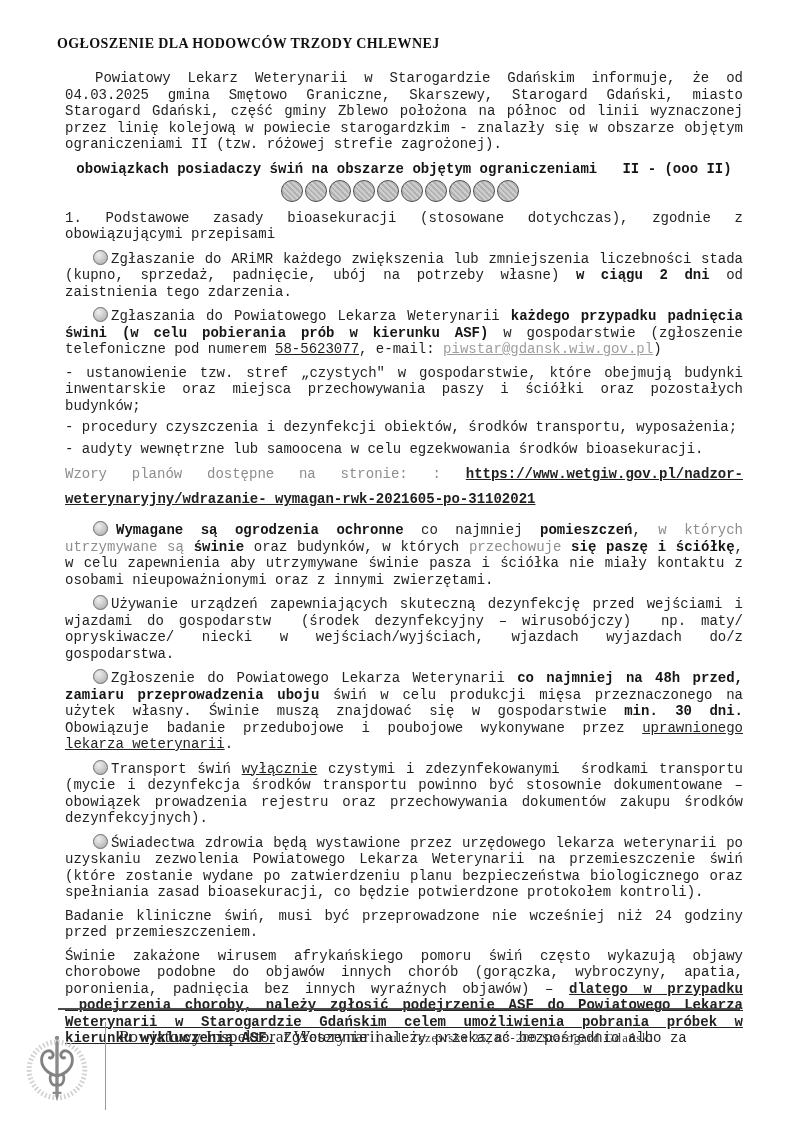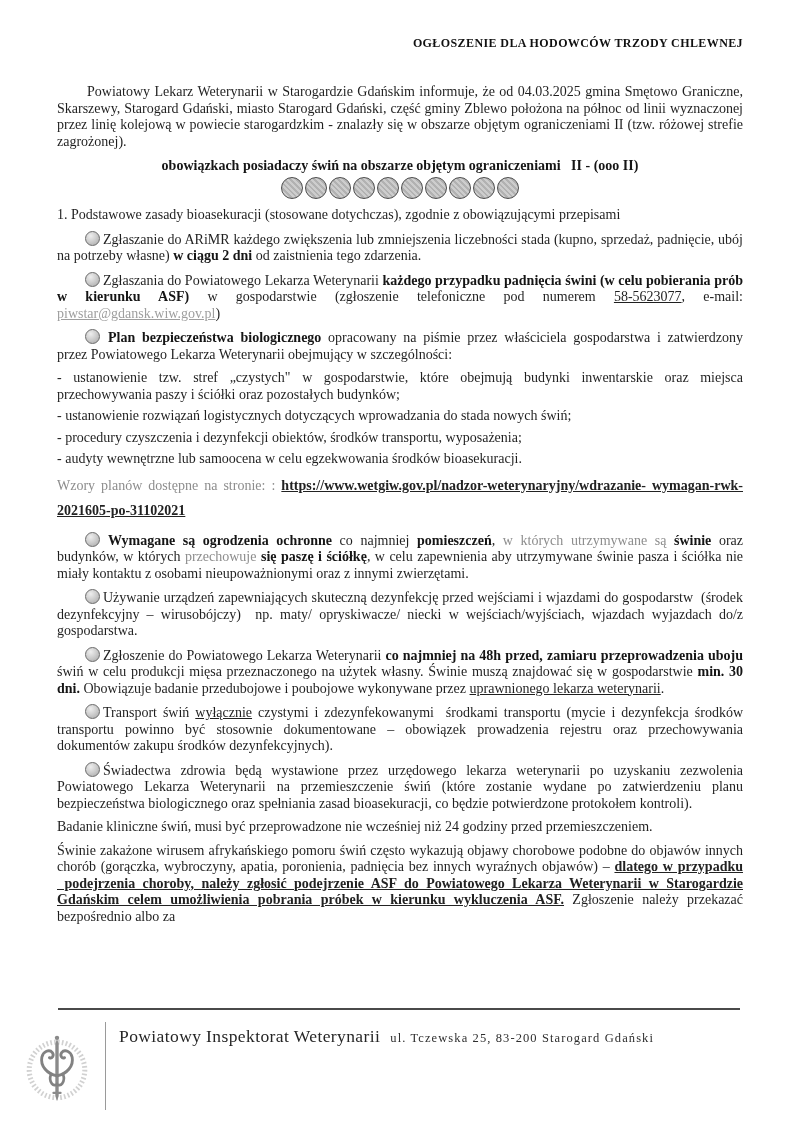--- a/index.html
+++ b/index.html
@@ -3,26 +3,27 @@
 <meta charset="utf-8">
 <style>
   html,body{margin:0;padding:0;}
   body{
     width:800px;height:1132px;position:relative;overflow:hidden;
     background:#ffffff;color:#1f1f1f;
     font-family:"Liberation Serif","DejaVu Serif",serif;
   }
   .page{padding:36px 57px 0 57px;}
   .doc-title{
-    text-align:right;font-weight:bold;font-size:12px;letter-spacing:.4px;
-    color:#111;margin:0 0 33px 0;
+    text-align:left;font-weight:bold;font-size:14px;letter-spacing:.4px;
+    color:#111;margin:0 0 18px 0;
   }
   #doc-body p{
-    margin:0 0 7px 0;font-size:14px;line-height:16.5px;text-align:justify;
+    margin:0 0 7px 8px;font-size:14px;line-height:16.5px;text-align:justify;
     color:#1f1f1f;
+    font-family:Liberation Mono, monospace;
   }
   #doc-body p.center{text-align:center;margin-bottom:2px;line-height:18px;}
   #doc-body p.indent{text-indent:30px;}
   #doc-body p.bullet{text-indent:28px;}
   #doc-body p.tight{margin-bottom:5px;}
   #doc-body p.loose{line-height:25px;margin-bottom:9px;}
   .r-b{font-weight:bold;color:#151515;}
   .r-u{text-decoration:underline;}
   .r-bu{font-weight:bold;text-decoration:underline;color:#222;}
   .r-g{color:#8d8d8d;}
@@ -55,23 +56,21 @@
 
 <div class="page">
   <h1 class="doc-title">OGŁOSZENIE DLA HODOWCÓW TRZODY CHLEWNEJ</h1>
   <div id="doc-body">
       <p class="para indent"><span>Powiatowy Lekarz Weterynarii w Starogardzie Gdańskim informuje, że od 04.03.2025 gmina Smętowo Graniczne, Skarszewy, Starogard Gdański, miasto Starogard Gdański, część gminy Zblewo położona na północ od linii wyznaczonej przez linię kolejową w powiecie starogardzkim - znalazły się w obszarze objętym ograniczeniami II (tzw. różowej strefie zagrożonej).</span></p>
       <p class="center"><span class="r-b">obowiązkach posiadaczy świń na obszarze objętym ograniczeniami &nbsp;&nbsp;II - (ooo II)</span></p>
       <div class="dots-row"><span class="dot"></span><span class="dot"></span><span class="dot"></span><span class="dot"></span><span class="dot"></span><span class="dot"></span><span class="dot"></span><span class="dot"></span><span class="dot"></span><span class="dot"></span></div>
       <p class="para"><span>1. Podstawowe zasady bioasekuracji (stosowane dotychczas), zgodnie z obowiązującymi przepisami</span></p>
       <p class="bullet"><span class="ball"></span><span>Zgłaszanie do ARiMR każdego zwiększenia lub zmniejszenia liczebności stada (kupno, sprzedaż, padnięcie, ubój na potrzeby własne) </span><span class="r-b">w ciągu 2 dni</span><span> od zaistnienia tego zdarzenia.</span></p>
       <p class="bullet"><span class="ball"></span><span>Zgłaszania do Powiatowego Lekarza Weterynarii </span><span class="r-b">każdego przypadku padnięcia świni (w celu pobierania prób w kierunku ASF)</span><span> w gospodarstwie (zgłoszenie telefoniczne pod numerem </span><span class="r-u">58-5623077</span><span>, e-mail: </span><span class="r-gu">piwstar@gdansk.wiw.gov.pl</span><span>)</span></p>
-      <p class="bullet"><span class="ball gap"></span><span class="r-b">Plan bezpieczeństwa biologicznego</span><span> opracowany na piśmie przez właściciela gospodarstwa i zatwierdzony przez Powiatowego Lekarza Weterynarii obejmujący w szczególności:</span></p>
       <p class="para tight"><span>- ustanowienie tzw. stref „czystych" w gospodarstwie, które obejmują budynki inwentarskie oraz miejsca przechowywania paszy i ściółki oraz pozostałych budynków;</span></p>
-      <p class="para tight"><span>- ustanowienie rozwiązań logistycznych dotyczących wprowadzania do stada nowych świń;</span></p>
       <p class="para tight"><span>- procedury czyszczenia i dezynfekcji obiektów, środków transportu, wyposażenia;</span></p>
       <p class="para tight"><span>- audyty wewnętrzne lub samoocena w celu egzekwowania środków bioasekuracji.</span></p>
       <p class="para loose"><span class="r-g">Wzory planów dostępne na stronie: :</span><span> </span><span class="r-bu">https://www.wetgiw.gov.pl/nadzor-weterynaryjny/wdrazanie- wymagan-rwk-2021605-po-31102021</span></p>
       <p class="bullet"><span class="ball gap"></span><span class="r-b">Wymagane są ogrodzenia ochronne</span><span> co najmniej </span><span class="r-b">pomieszczeń</span><span>, </span><span class="r-g">w których utrzymywane są</span><span> </span><span class="r-b">świnie</span><span> oraz budynków, w których </span><span class="r-g">przechowuje</span><span> </span><span class="r-b">się paszę i ściółkę</span><span>, w celu zapewnienia aby utrzymywane świnie pasza i ściółka nie miały kontaktu z osobami nieupoważnionymi oraz z innymi zwierzętami.</span></p>
       <p class="bullet"><span class="ball"></span><span>Używanie urządzeń zapewniających skuteczną dezynfekcję przed wejściami i wjazdami do gospodarstw &nbsp;(środek dezynfekcyjny – wirusobójczy) &nbsp;np. maty/ opryskiwacze/ niecki w wejściach/wyjściach, wjazdach wyjazdach do/z gospodarstwa.</span></p>
       <p class="bullet"><span class="ball"></span><span>Zgłoszenie do Powiatowego Lekarza Weterynarii </span><span class="r-b">co najmniej na 48h przed, zamiaru przeprowadzenia uboju</span><span> świń w celu produkcji mięsa przeznaczonego na użytek własny. Świnie muszą znajdować się w gospodarstwie </span><span class="r-b">min. 30 dni.</span><span> Obowiązuje badanie przedubojowe i poubojowe wykonywane przez </span><span class="r-u">uprawnionego lekarza weterynarii</span><span>.</span></p>
       <p class="bullet"><span class="ball"></span><span>Transport świń </span><span class="r-u">wyłącznie</span><span> czystymi i zdezynfekowanymi &nbsp;środkami transportu (mycie i dezynfekcja środków transportu powinno być stosownie dokumentowane – obowiązek prowadzenia rejestru oraz przechowywania dokumentów zakupu środków dezynfekcyjnych).</span></p>
       <p class="bullet"><span class="ball"></span><span>Świadectwa zdrowia będą wystawione przez urzędowego lekarza weterynarii po uzyskaniu zezwolenia Powiatowego Lekarza Weterynarii na przemieszczenie świń (które zostanie wydane po zatwierdzeniu planu bezpieczeństwa biologicznego oraz spełniania zasad bioasekuracji, co będzie potwierdzone protokołem kontroli).</span></p>
       <p class="para"><span>Badanie kliniczne świń, musi być przeprowadzone nie wcześniej niż 24 godziny przed przemieszczeniem.</span></p>
       <p class="para"><span>Świnie zakażone wirusem afrykańskiego pomoru świń często wykazują objawy chorobowe podobne do objawów innych chorób (gorączka, wybroczyny, apatia, poronienia, padnięcia bez innych wyraźnych objawów) – </span><span class="r-bu">dlatego w przypadku &nbsp;podejrzenia choroby, należy zgłosić podejrzenie ASF do Powiatowego Lekarza Weterynarii w Starogardzie Gdańskim celem umożliwienia pobrania próbek w kierunku wykluczenia ASF.</span><span> Zgłoszenie należy przekazać bezpośrednio albo za</span></p>

